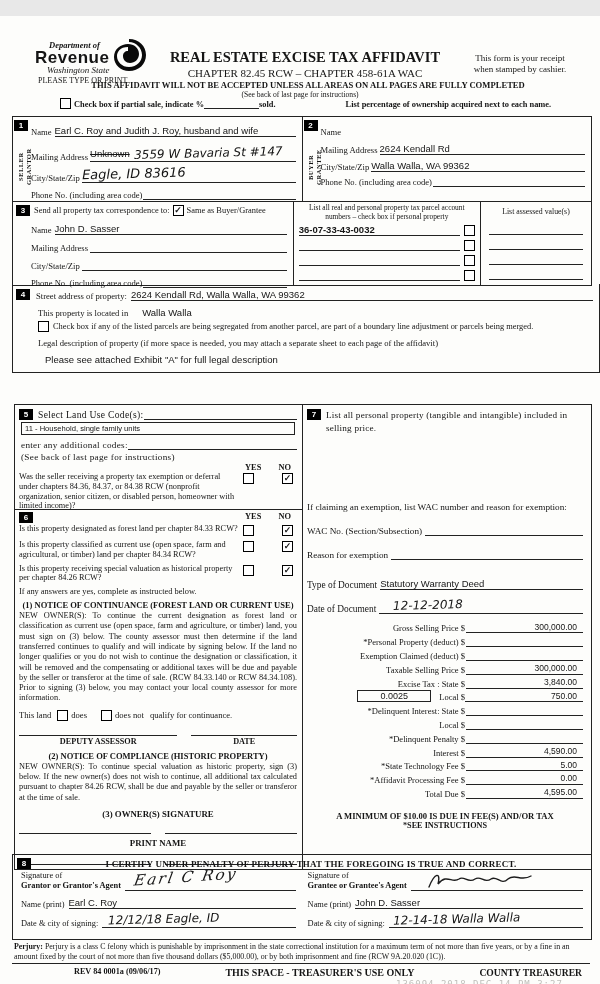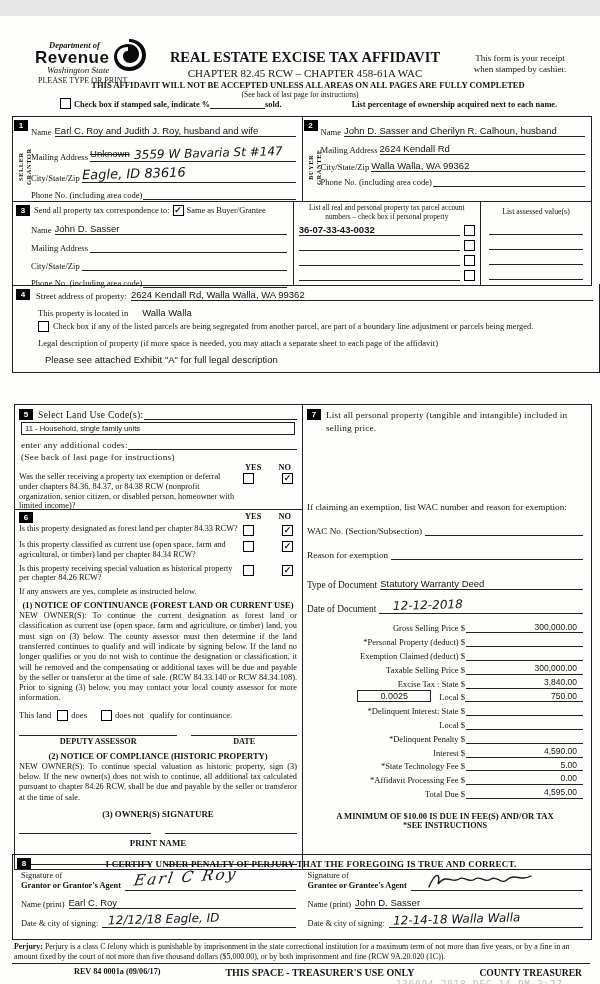--- a/index.html
+++ b/index.html
@@ -55,21 +55,21 @@
   <div class="abs" style="left:455px;top:37px;width:130px;text-align:center;font-size:9px;line-height:1.25;">
     <div>This form is your receipt</div>
     <div>when stamped by cashier.</div>
   </div>
 
   <div class="abs c b" style="left:8px;top:64px;width:600px;font-size:8.6px;">THIS AFFIDAVIT WILL NOT BE ACCEPTED UNLESS ALL AREAS ON ALL PAGES ARE FULLY COMPLETED</div>
   <div class="abs c" style="left:0;top:74px;width:600px;font-size:7.6px;">(See back of last page for instructions)</div>
 
   <div class="abs" style="left:60px;top:82px;width:530px;font-size:8.4px;display:flex;align-items:flex-end;">
     <span class="cb"></span>
-    <span class="b" style="margin-left:3px;">Check box if stamped sale, indicate %</span>
+    <span class="b" style="margin-left:3px;">Check box if partial sale, indicate %</span>
     <span class="u" style="width:55px;"></span>
     <span class="b">sold.</span>
     <span class="b" style="margin-left:70px;">List percentage of ownership acquired next to each name.</span>
   </div>
 
   <div class="abs box" style="left:12px;top:100px;width:578px;height:168px;">
 
     <div style="display:flex;height:84px;border-bottom:1px solid #222;">
 
       <div style="width:50%;border-right:1px solid #222;display:flex;">
@@ -104,21 +104,20 @@
         <div style="width:16px;position:relative;">
           <span class="num abs" style="left:1px;top:3px;">2</span>
           <div class="vlabel abs" style="left:4px;top:22px;height:56px;">
             <span>BUYER</span><br>
             <span>GRANTEE</span>
           </div>
         </div>
         <div style="flex:1;padding:4px 6px 0 2px;">
           <div class="row" style="height:16px;">
             <span class="lbl">Name</span>
-            <span class="u val" style="flex:1;margin-left:3px;">John D. Sasser and Cherilyn R. Calhoun, husband</span>
           </div>
           <div class="row" style="height:18px;">
             <span class="lbl">Mailing Address</span>
             <span class="u val" style="flex:1;margin-left:2px;">2624 Kendall Rd</span>
           </div>
           <div class="row" style="height:17px;">
             <span class="lbl">City/State/Zip</span>
             <span class="u val" style="flex:1;margin-left:2px;">Walla Walla, WA  99362</span>
           </div>
           <div class="row" style="height:15px;">

